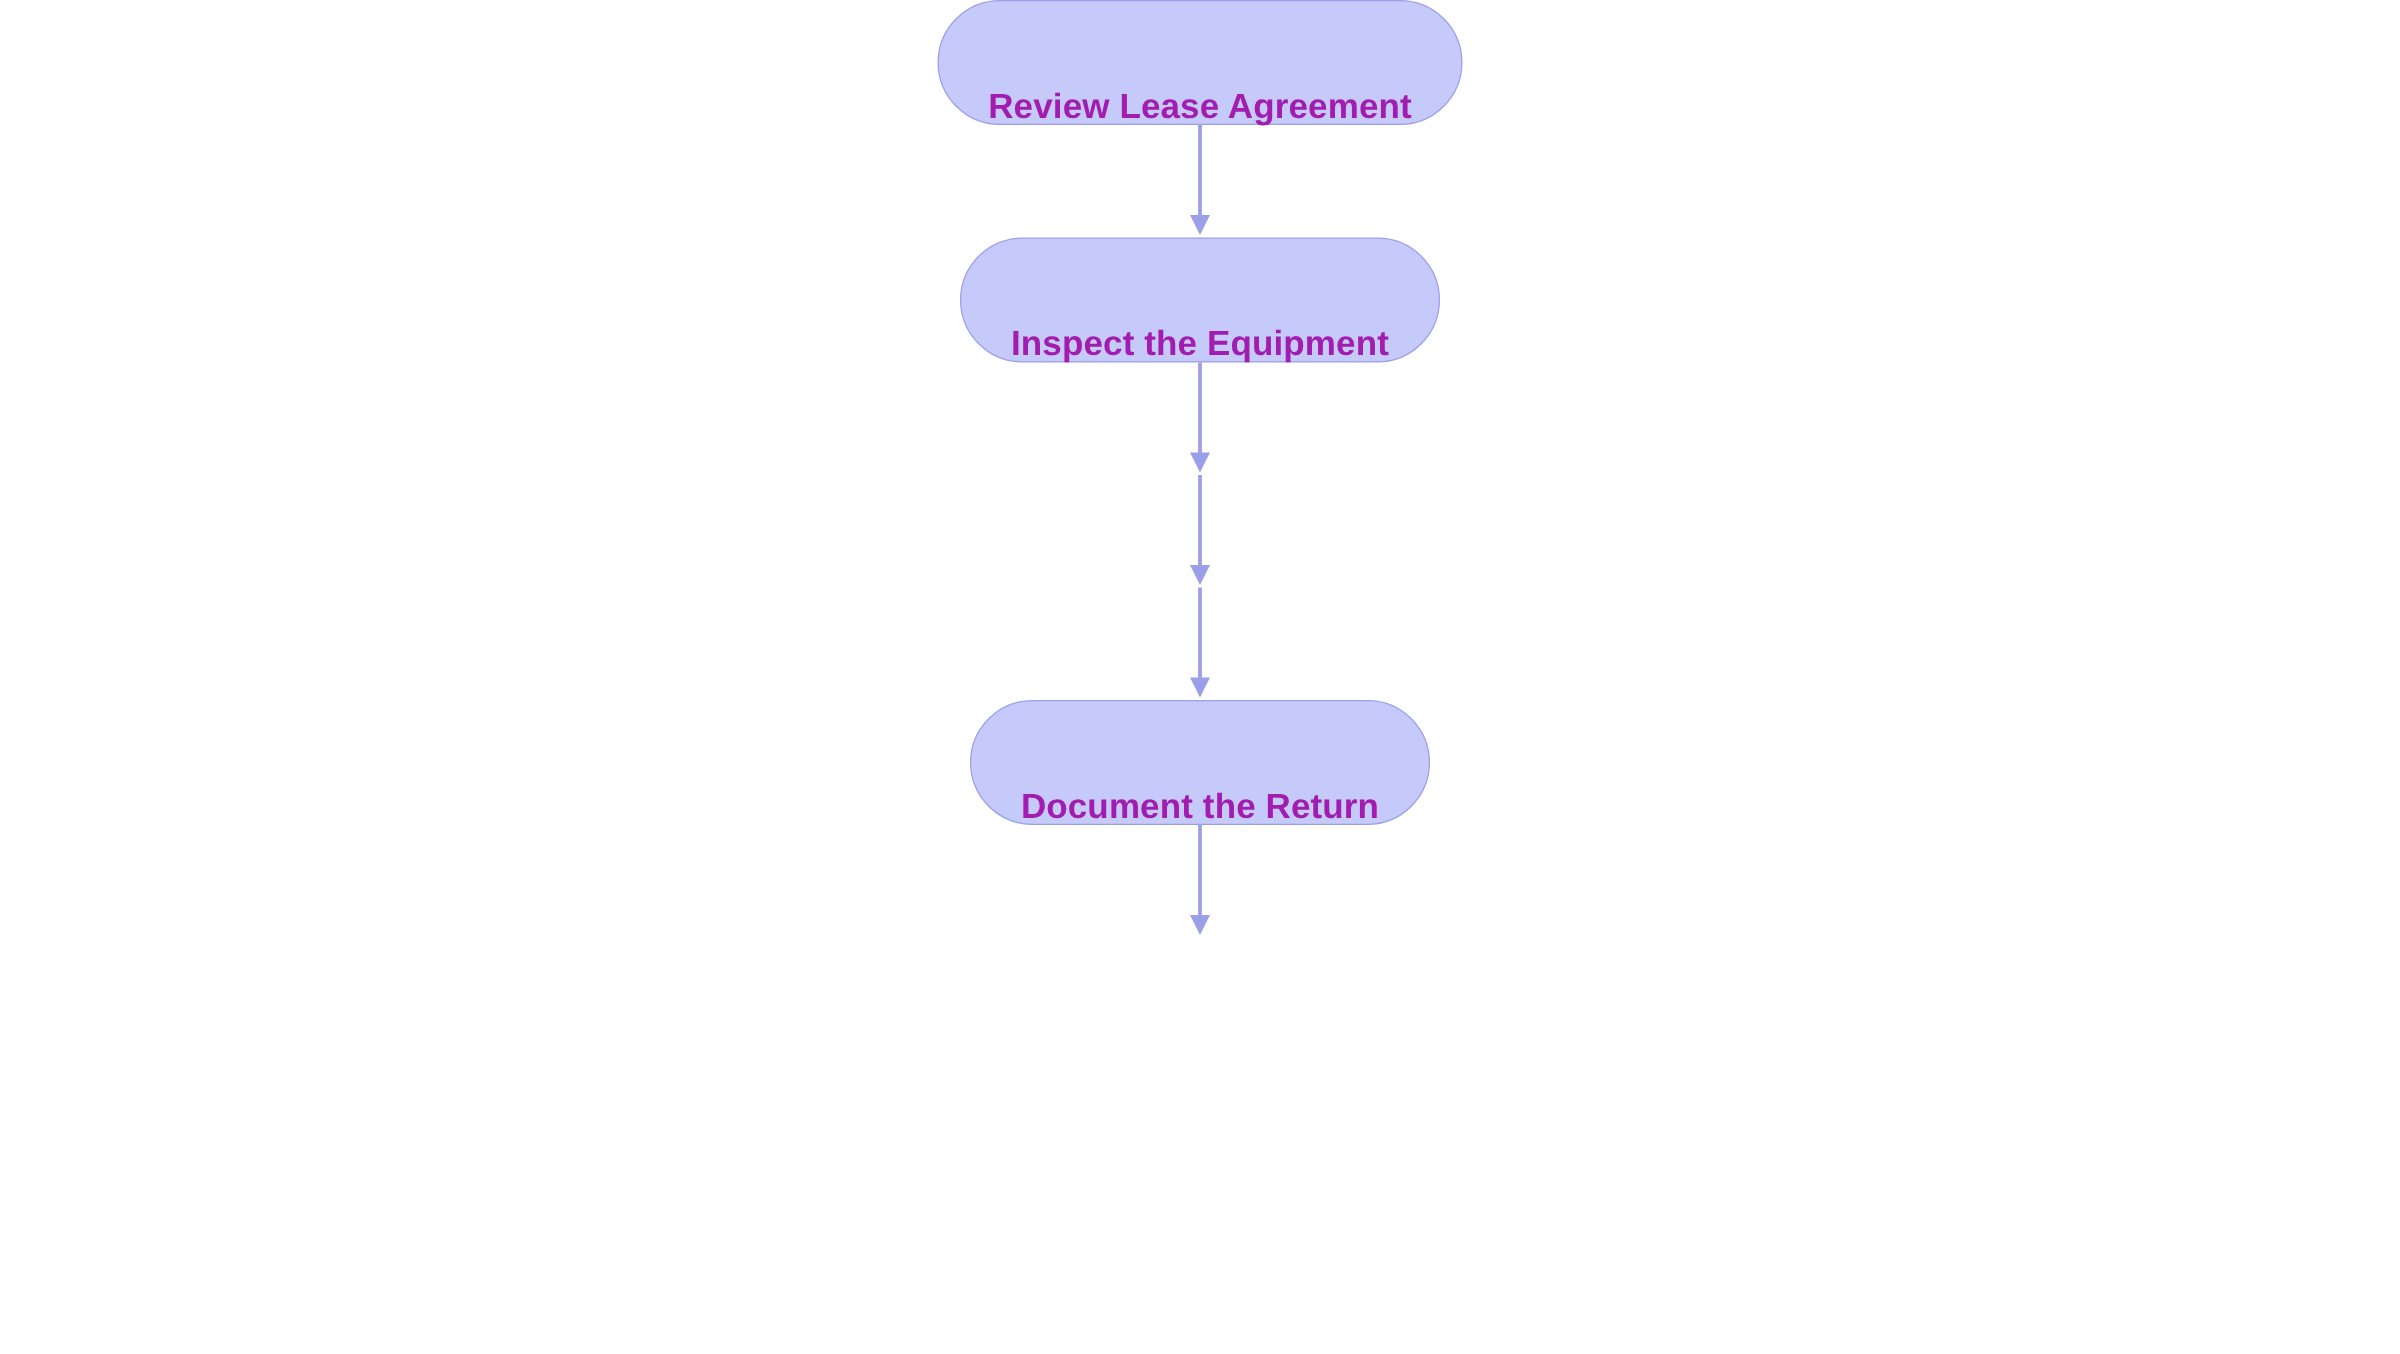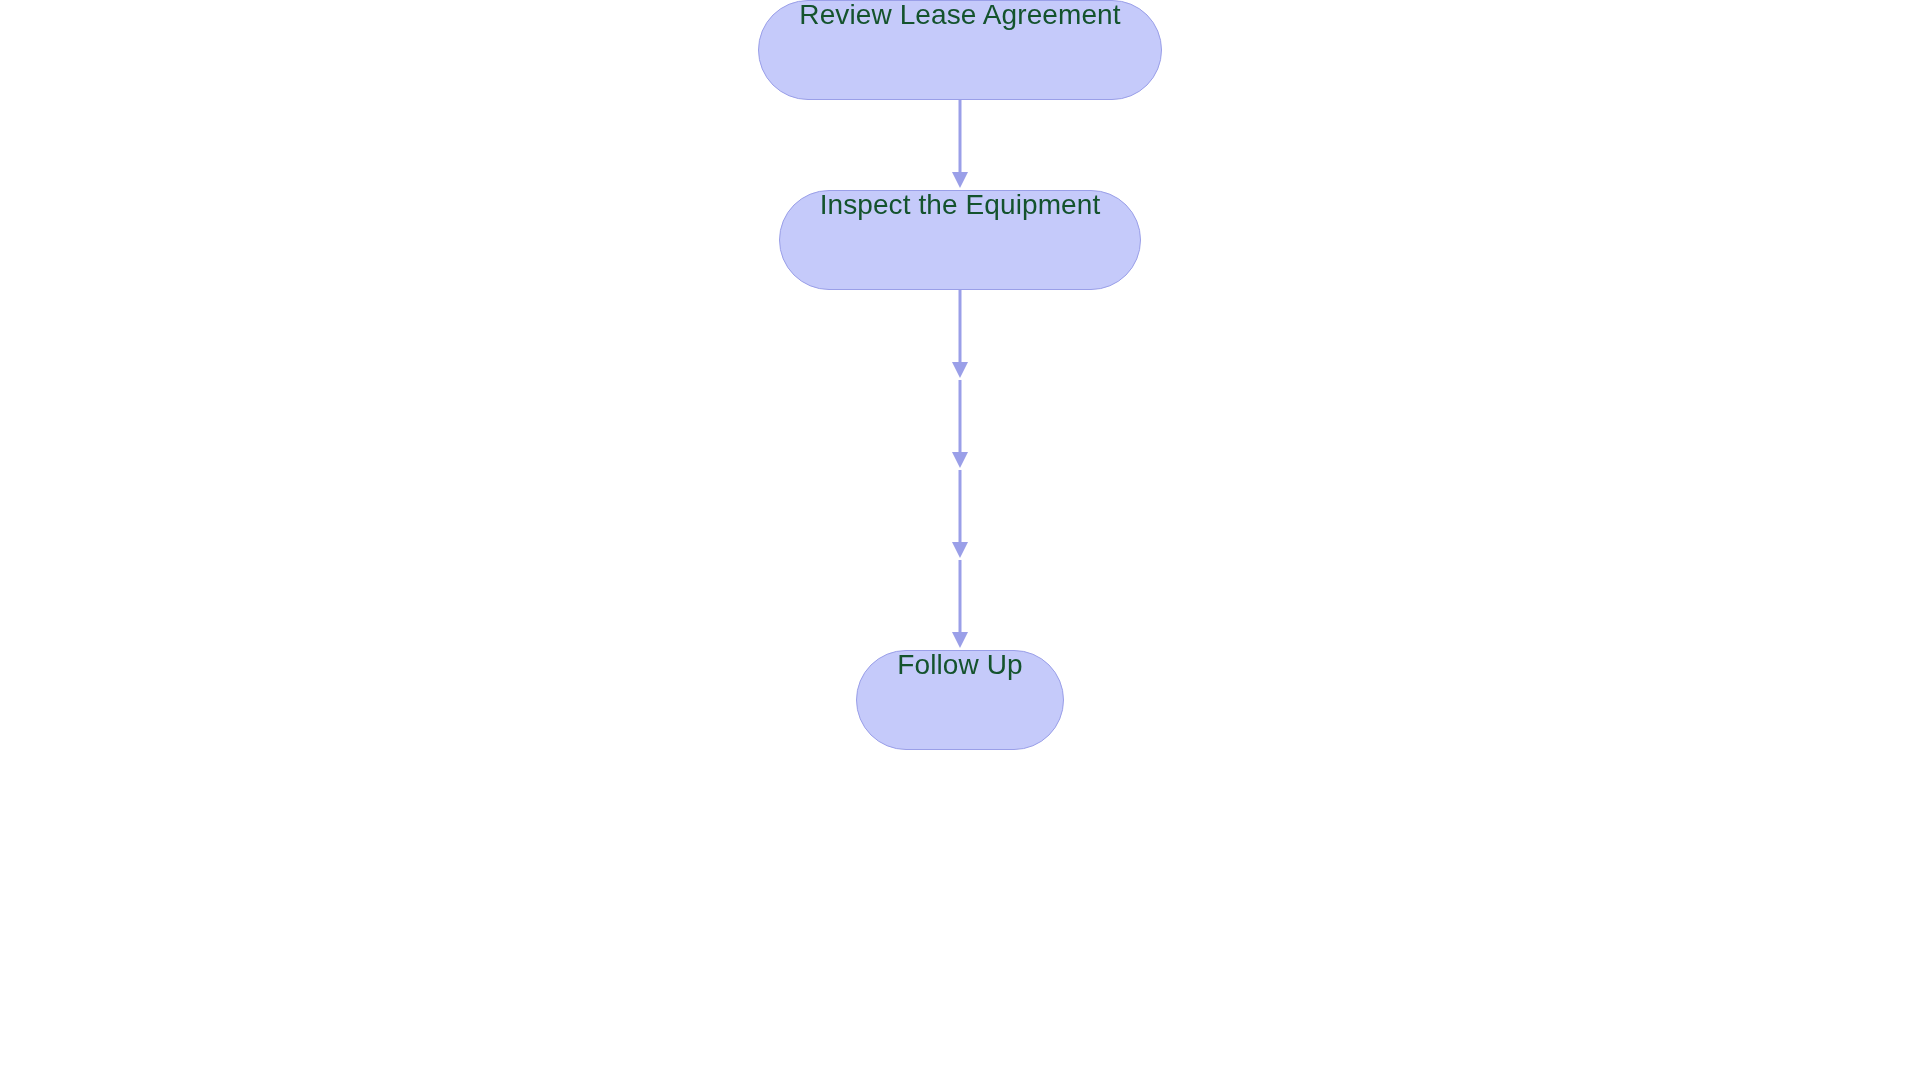--- a/index.html
+++ b/index.html
@@ -31,26 +31,26 @@
     flex-direction: column;
     align-items: center;
   }
 
   .node {
     box-sizing: border-box;
     height: 100px;
     border-radius: 50px;
     background: #c5cafa;
     border: 1.6px solid #9a9fe8;
-    color: #14532d;
+    color: #a21caf;
     display: flex;
-    align-items: flex-start;
+    align-items: flex-end;
     justify-content: center;
     font-size: 28px;
-    font-weight: 400;
+    font-weight: 700;
     letter-spacing: 0.1px;
     white-space: nowrap;
     padding: 0 40px;
   }
 
   .node-label {
     display: block;
     line-height: 1;
   }
 
@@ -104,26 +104,26 @@
     </div>
 
 
     <div class="connector">
       <svg width="24" height="90" viewBox="0 0 24 90">
         <line x1="12" y1="0" x2="12" y2="74" stroke="#9a9fe8" stroke-width="3"></line>
         <polygon points="4,72 20,72 12,88" fill="#9a9fe8"></polygon>
       </svg>
     </div>
 
+    <div class="node">
+      <span class="node-label">Document the Return</span>
+    </div>
 
     <div class="connector">
       <svg width="24" height="90" viewBox="0 0 24 90">
         <line x1="12" y1="0" x2="12" y2="74" stroke="#9a9fe8" stroke-width="3"></line>
         <polygon points="4,72 20,72 12,88" fill="#9a9fe8"></polygon>
       </svg>
     </div>
 
-    <div class="node">
-      <span class="node-label">Follow Up</span>
-    </div>
 
   </div>
 </div>
 
 </body></html>

